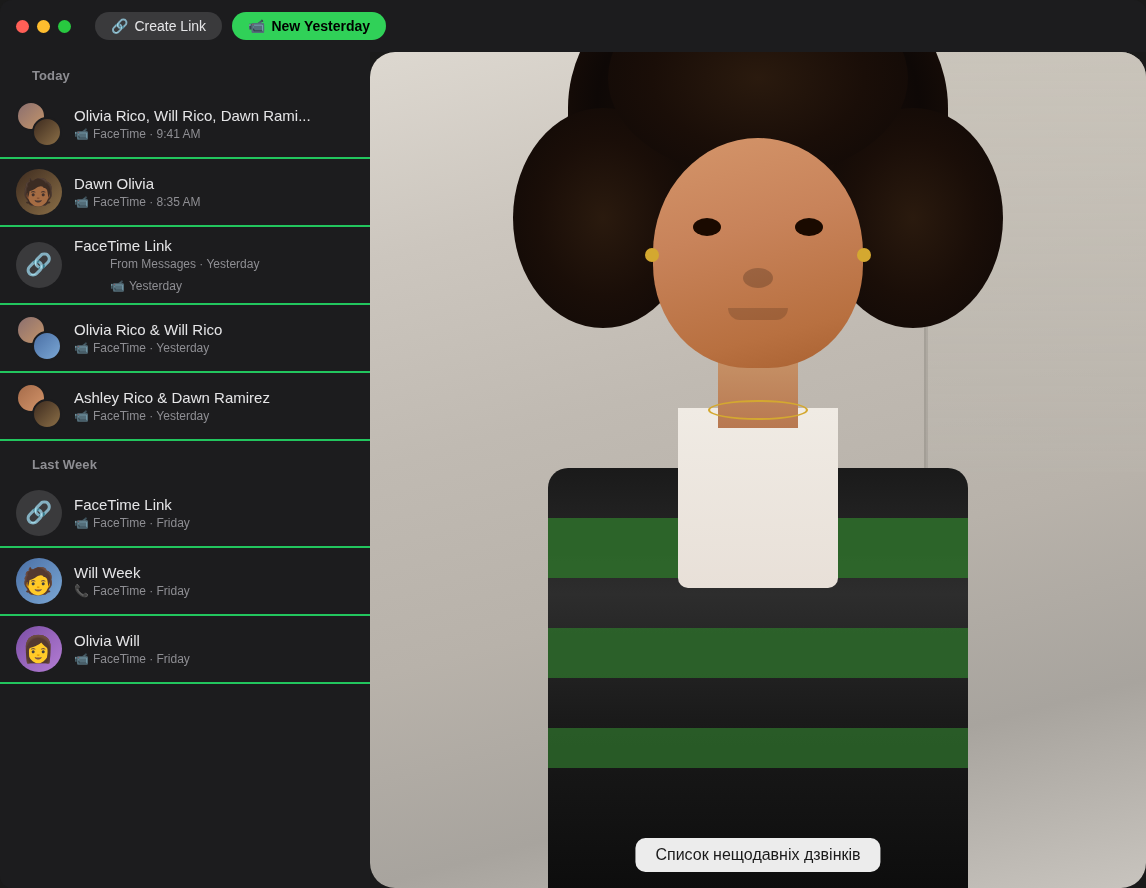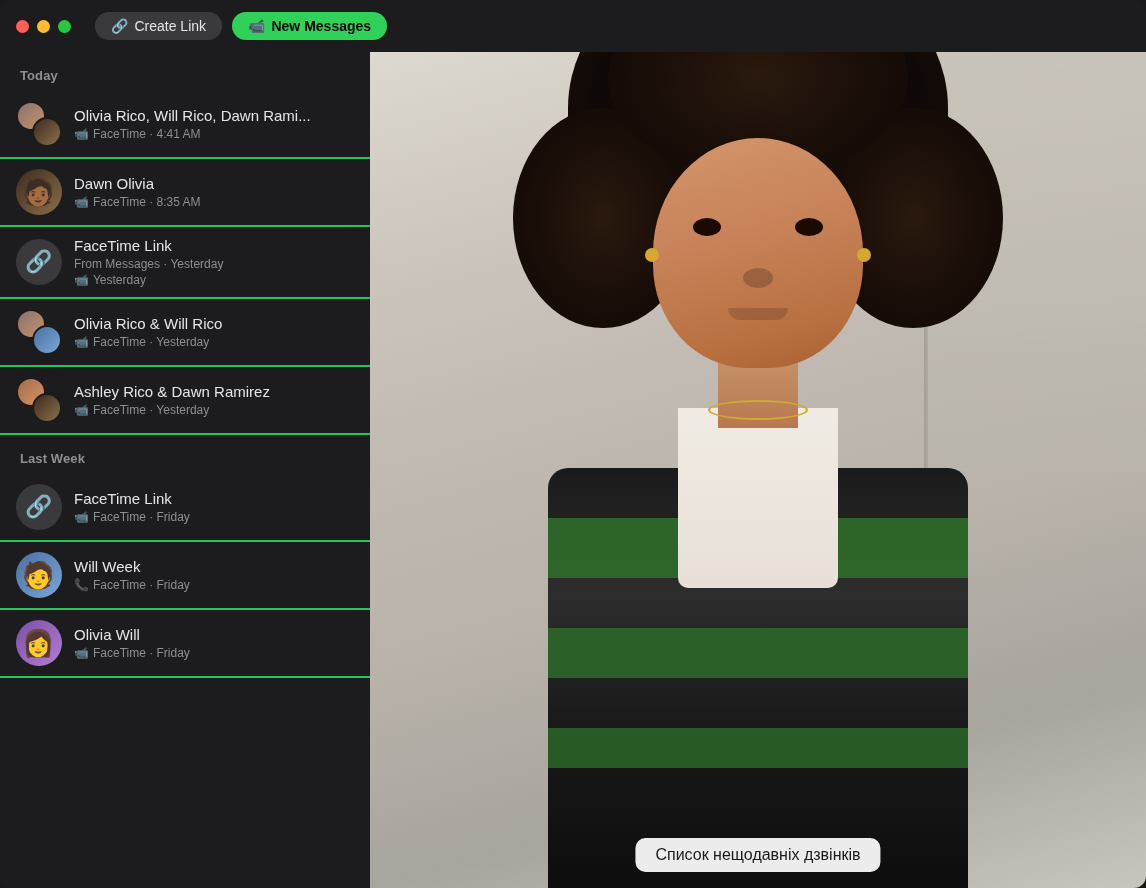--- a/index.html
+++ b/index.html
@@ -100,21 +100,21 @@
       overflow-x: hidden;
       padding-bottom: 20px;
     }
 
     .sidebar::-webkit-scrollbar { display: none; }
 
     .section-header {
       color: #8e8e93;
       font-size: 13px;
       font-weight: 600;
-      padding: 16px 20px 8px 20px;
+      padding: 16px 20px 8px 32px;
       letter-spacing: 0.1px;
     }
 
     .call-item {
       display: flex;
       align-items: center;
       padding: 10px 16px;
       cursor: pointer;
       border-bottom: 2px solid #22c55e;
       gap: 12px;
@@ -183,29 +183,31 @@
       align-items: center;
       gap: 4px;
       white-space: nowrap;
       overflow: hidden;
       text-overflow: ellipsis;
     }
 
     .call-detail-row {
       display: flex;
       flex-direction: column;
-      gap: 2px;
+      gap: 8px;
+      margin-left: 36px;
     }
 
     
     .video-area {
       flex: 1;
       position: relative;
       overflow: hidden;
       background: #000;
+      border-radius: 25px;
     }
 
     .caption-area {
       position: absolute;
       bottom: 20px;
       left: 50%;
       transform: translateX(-50%);
       background: rgba(255,255,255,0.92);
       border-radius: 10px;
       padding: 8px 20px;
@@ -233,41 +235,41 @@
       <div class="traffic-light minimize"></div>
       <div class="traffic-light maximize"></div>
     </div>
     <div class="title-bar-buttons">
       <button class="btn-create-link">
         <span>🔗</span>
         <span>Create Link</span>
       </button>
       <button class="btn-new-facetime">
         <span>📹</span>
-        <span>New Messages</span>
+        <span>New Yesterday</span>
       </button>
     </div>
   </div>
 
   <div class="main-content">
 
     <div class="sidebar">
 
       <div class="section-header">Today</div>
 
       <div class="call-item">
         <div class="avatar-group">
           <div class="avatar av1 av-olivia" style="background:linear-gradient(135deg,#8B6F6F,#c4956a);width:30px;height:30px;border-radius:50%;position:absolute;top:0;left:0;border:2px solid #1c1c1e;"></div>
           <div class="avatar av2 av-dawn" style="background:linear-gradient(135deg,#3d2b1f,#8B6F47);width:30px;height:30px;border-radius:50%;position:absolute;bottom:0;right:0;border:2px solid #1c1c1e;"></div>
         </div>
         <div class="call-info">
           <div class="call-name">Olivia Rico, Will Rico, Dawn Rami...</div>
           <div class="call-detail">
             <span>📹</span>
-            <span>FaceTime · 4:41 AM</span>
+            <span>FaceTime · 9:41 AM</span>
           </div>
         </div>
       </div>
 
       <div class="call-item">
         <div class="avatar av-dawn" style="background:linear-gradient(135deg,#3d2b1f,#8B6F47);width:46px;height:46px;border-radius:50%;flex-shrink:0;display:flex;align-items:center;justify-content:center;">
           <span style="font-size:26px;">🧑🏾</span>
         </div>
         <div class="call-info">
           <div class="call-name">Dawn Olivia</div>

